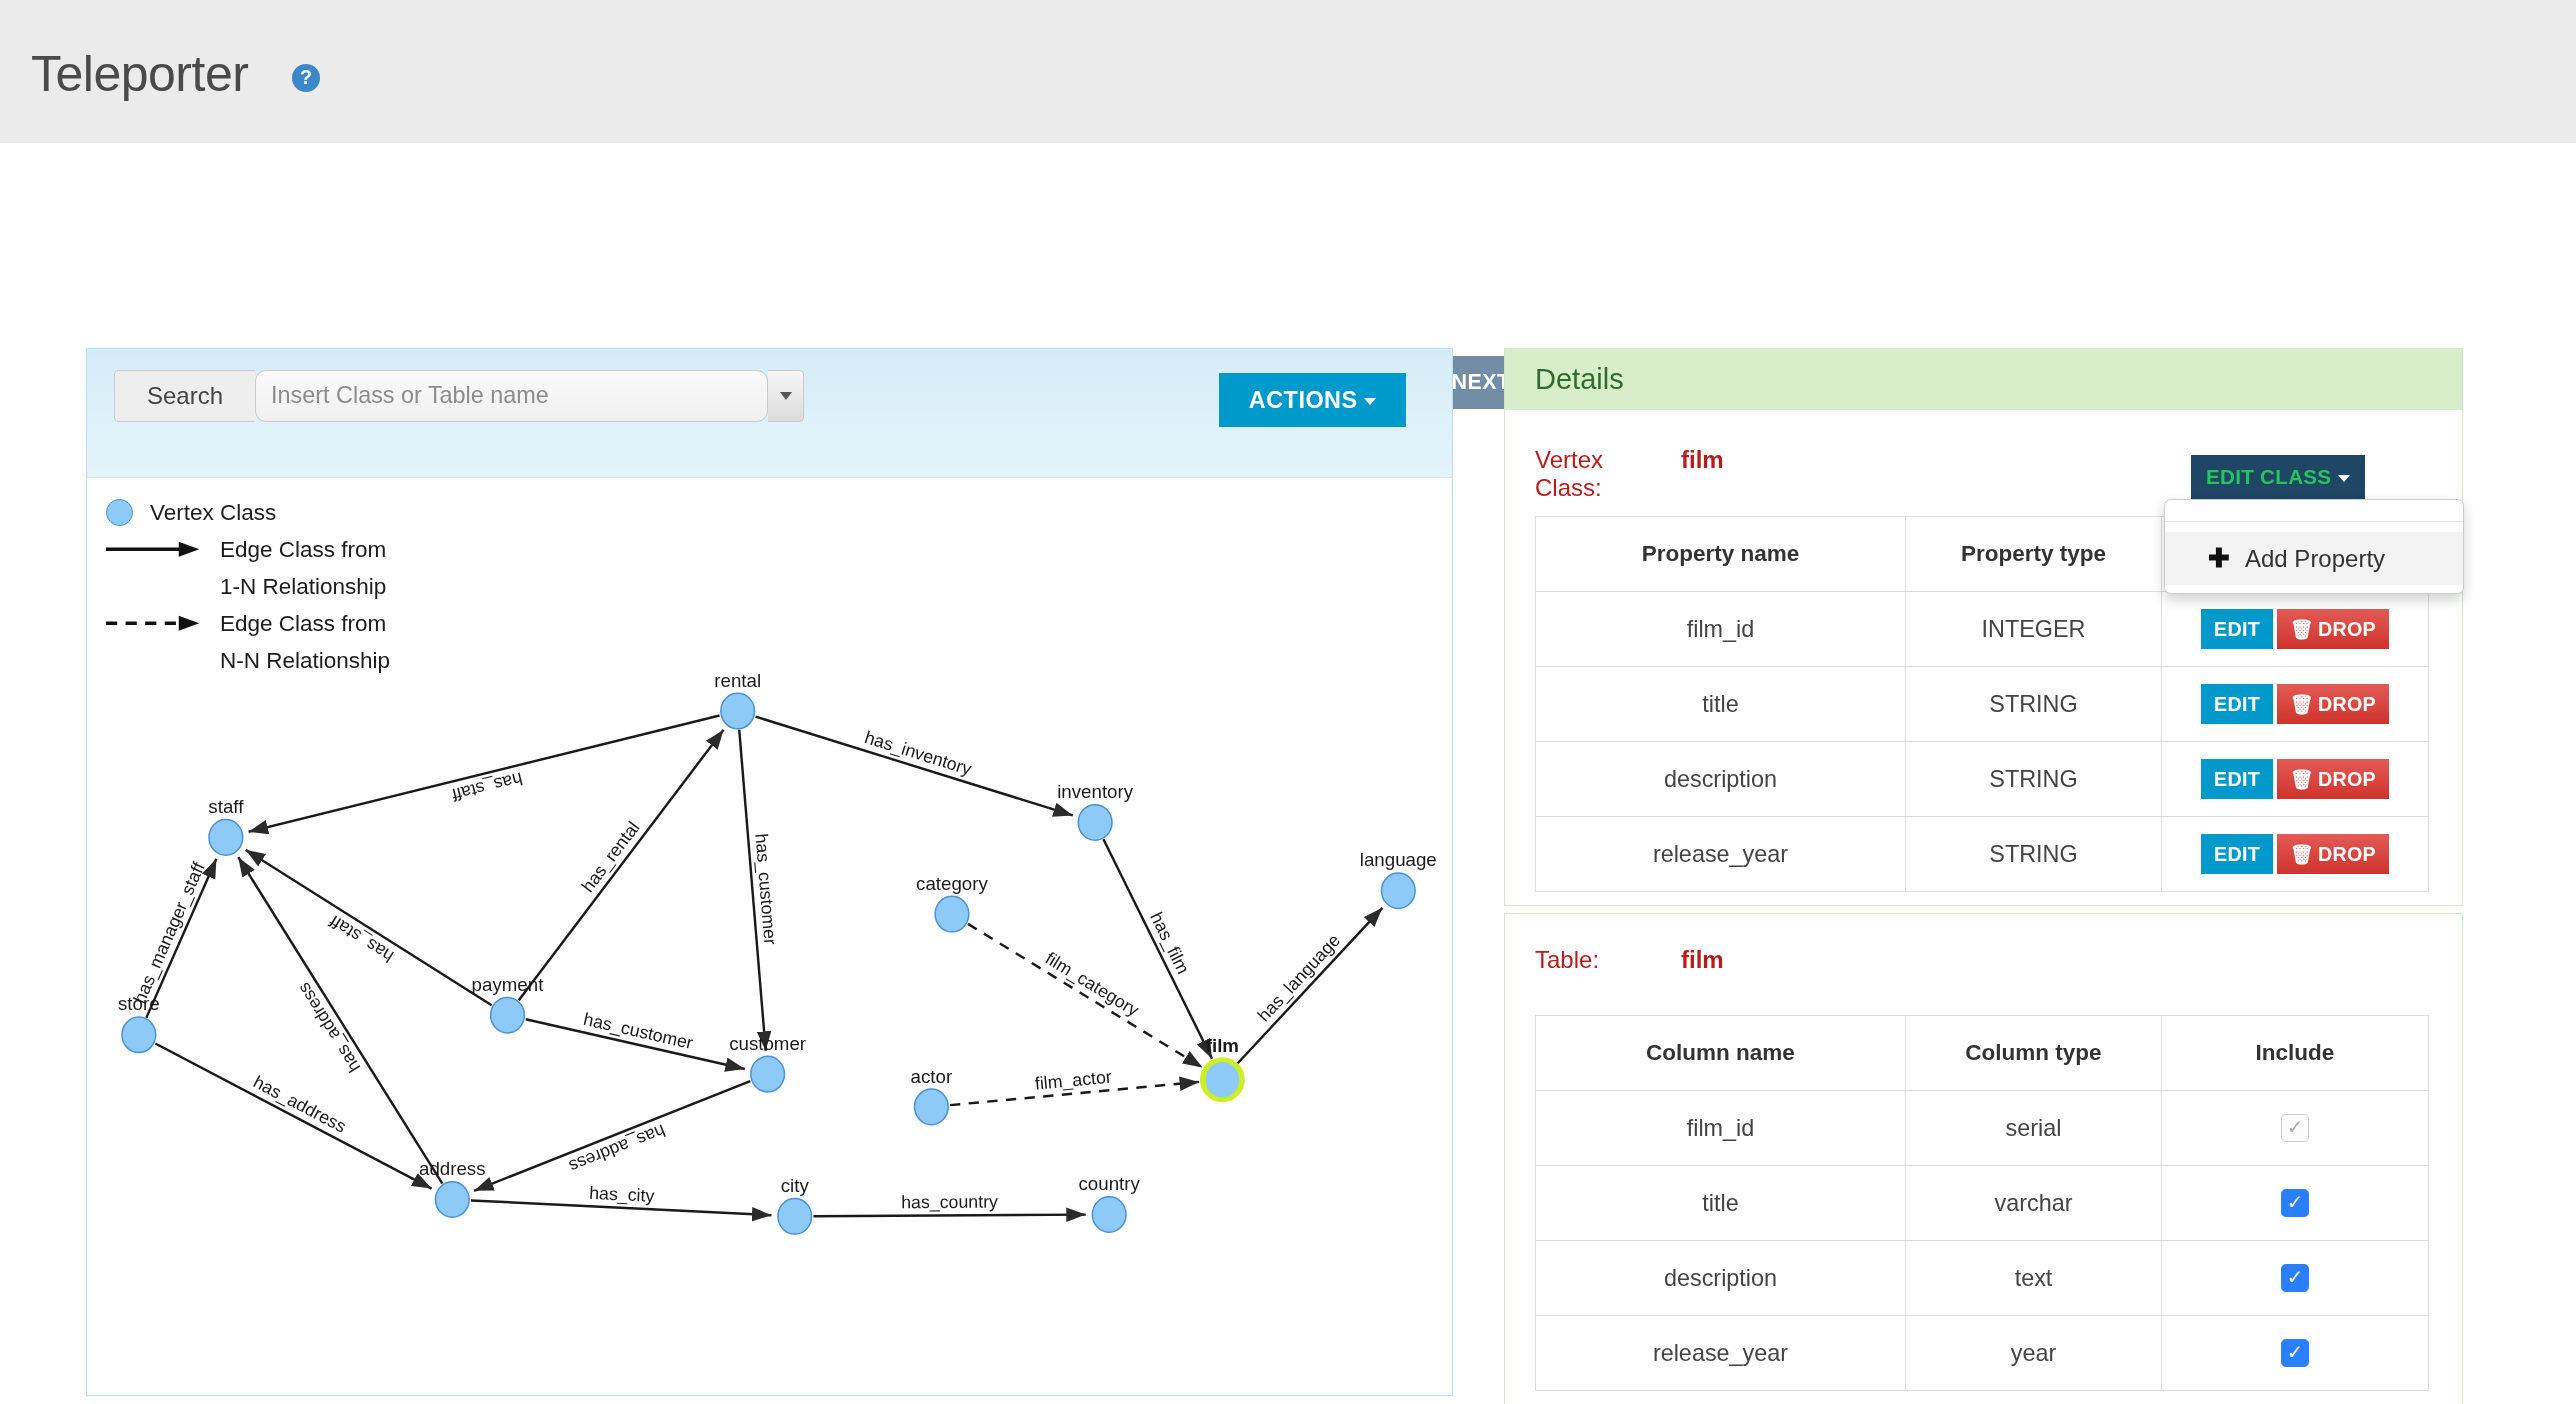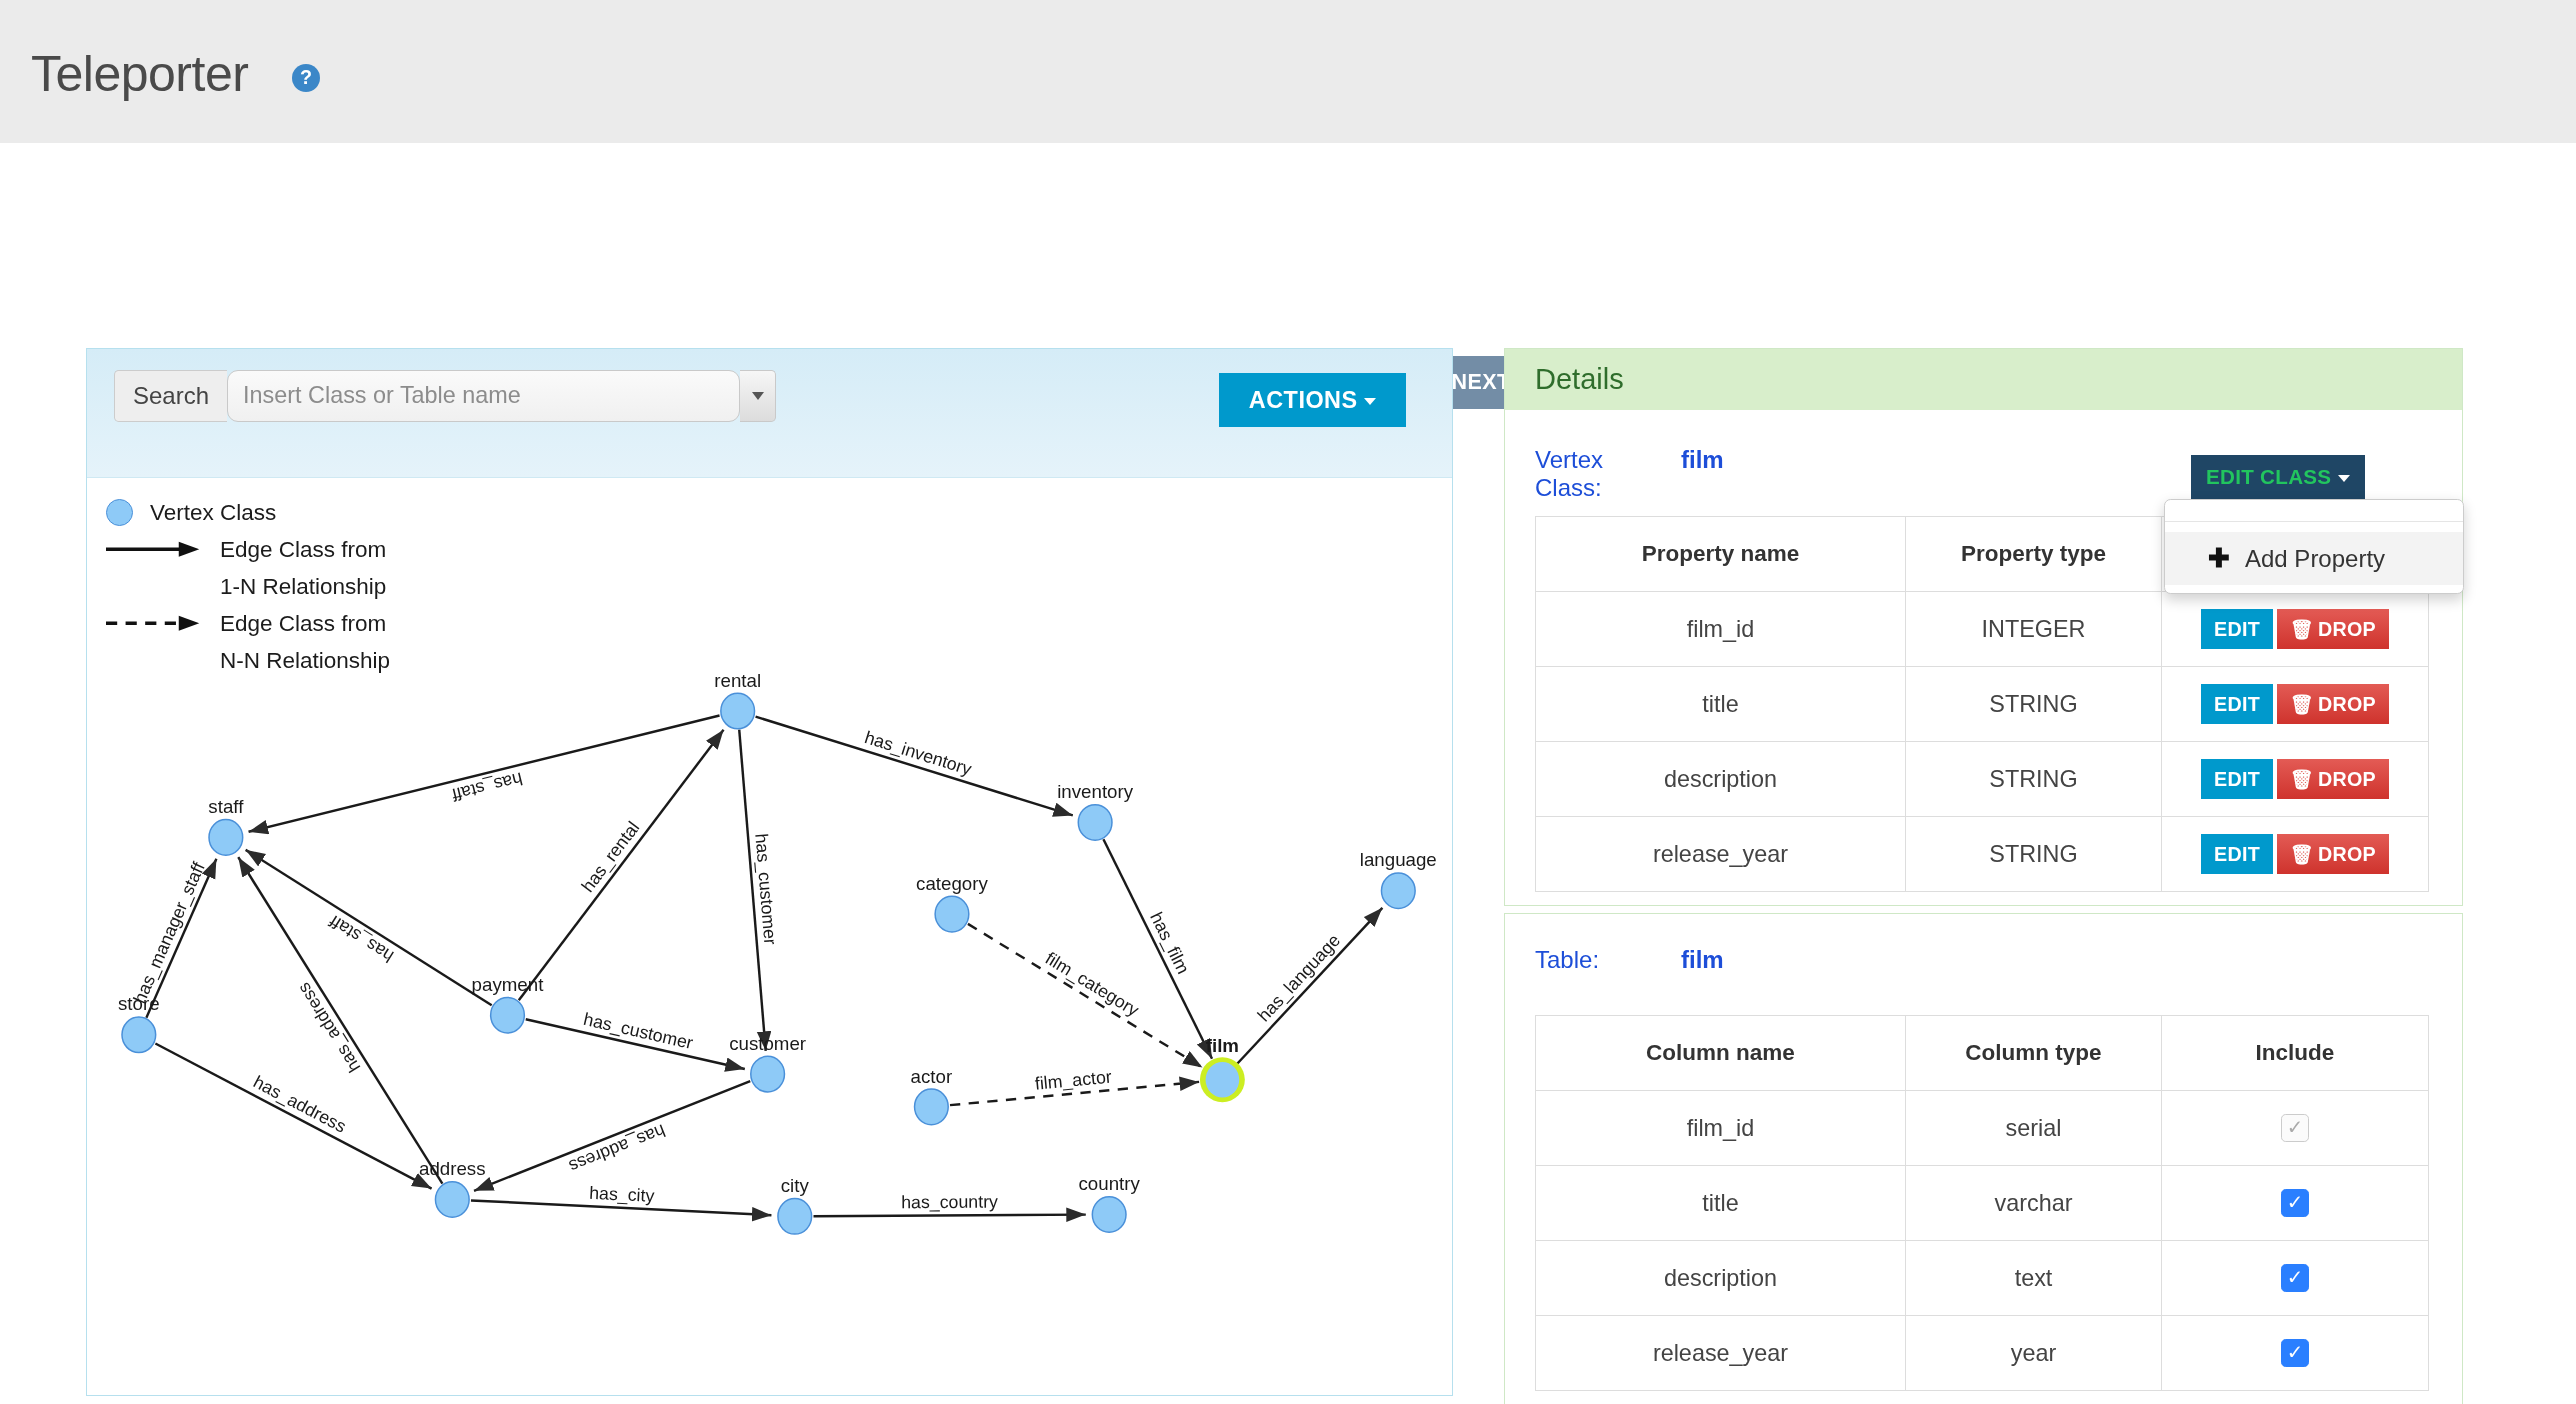--- a/index.html
+++ b/index.html
@@ -76,21 +76,21 @@
     width: 1365px; height: 129px;
     background: linear-gradient(to bottom, #d5ecf7 0%, #e5f3fa 100%);
     border-bottom: 0.9px solid #cfe9f3;
   }
   #search-group {
     position: absolute; left: 27px; top: 20.6px;
     display: flex; height: 52px;
   }
   #search-label {
     display: flex; align-items: center;
-    padding: 0 18px;
+    padding: 0 32px;
     background: #eeeeee;
     border: 0.9px solid #cccccc;
     border-right: none;
     border-radius: 4.7px 0 0 4.7px;
     font-size: 24px; color: #444444;
   }
   #search-input {
     width: 513px; height: 52px;
     border: 0.9px solid #c9c9c9;
     border-radius: 11px;
@@ -156,21 +156,21 @@
   #details-header {
     height: 61px; width: 100%;
     background: #d8eecb;
     display: flex; align-items: center;
     padding-left: 30px;
   }
   #details-header-title { font-size: 29px; color: #2f6d2c; }
 
   .detail-subject {
     position: absolute; display: flex; align-items: baseline;
-    font-size: 24px; color: #1d4ed8;
+    font-size: 24px; color: #b91c1c;
   }
   .detail-subject .label { width: 112px; }
   .detail-subject .value { font-weight: bold; margin-left: 34px; }
 
   #edit-class-btn {
     position: absolute; left: 2191px; top: 455px;
     width: 174px; height: 44px;
     background: #1f4665; border: none; color: #22c55e;
     font-size: 20.6px; font-weight: bold; letter-spacing: 0.3px;
     cursor: pointer; padding: 4px; z-index: 12;

